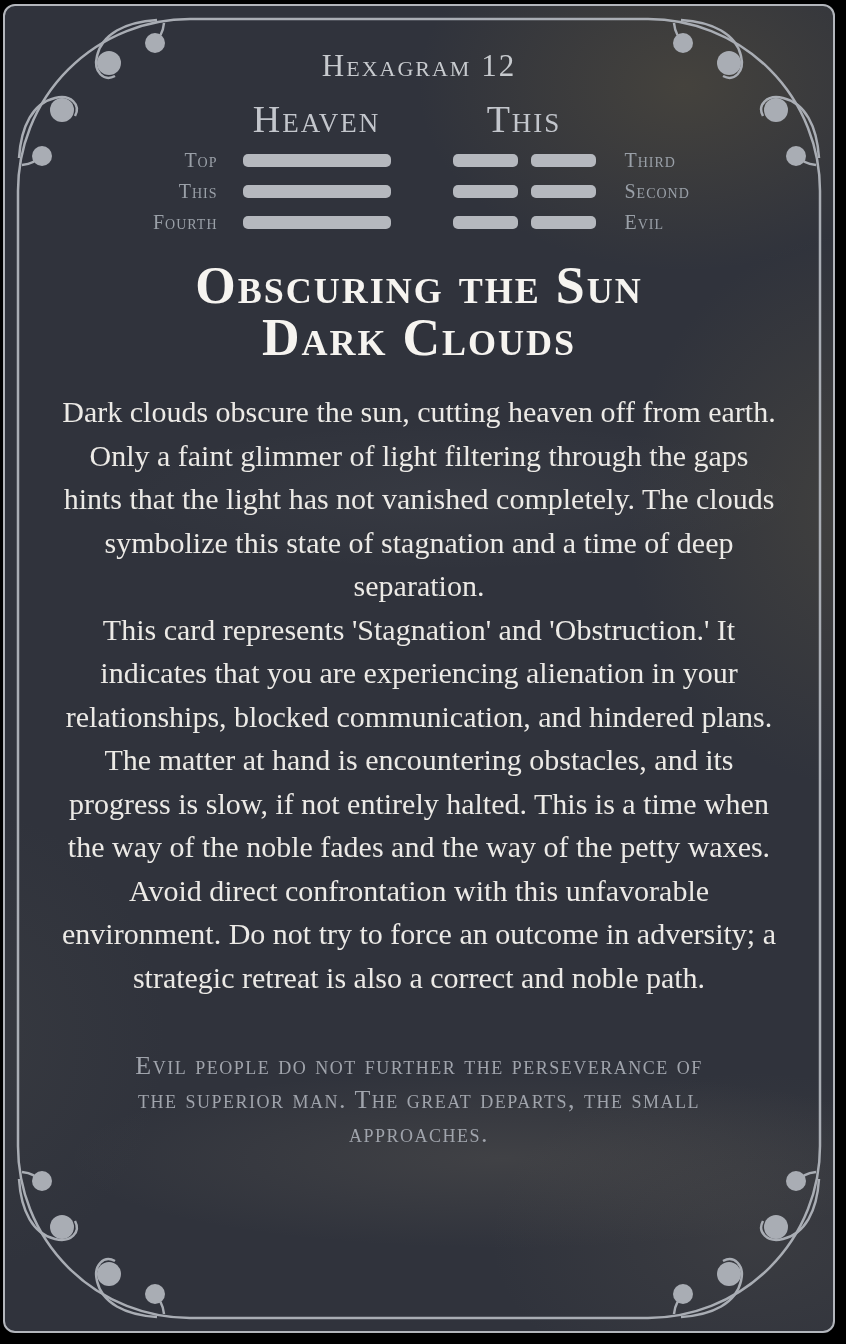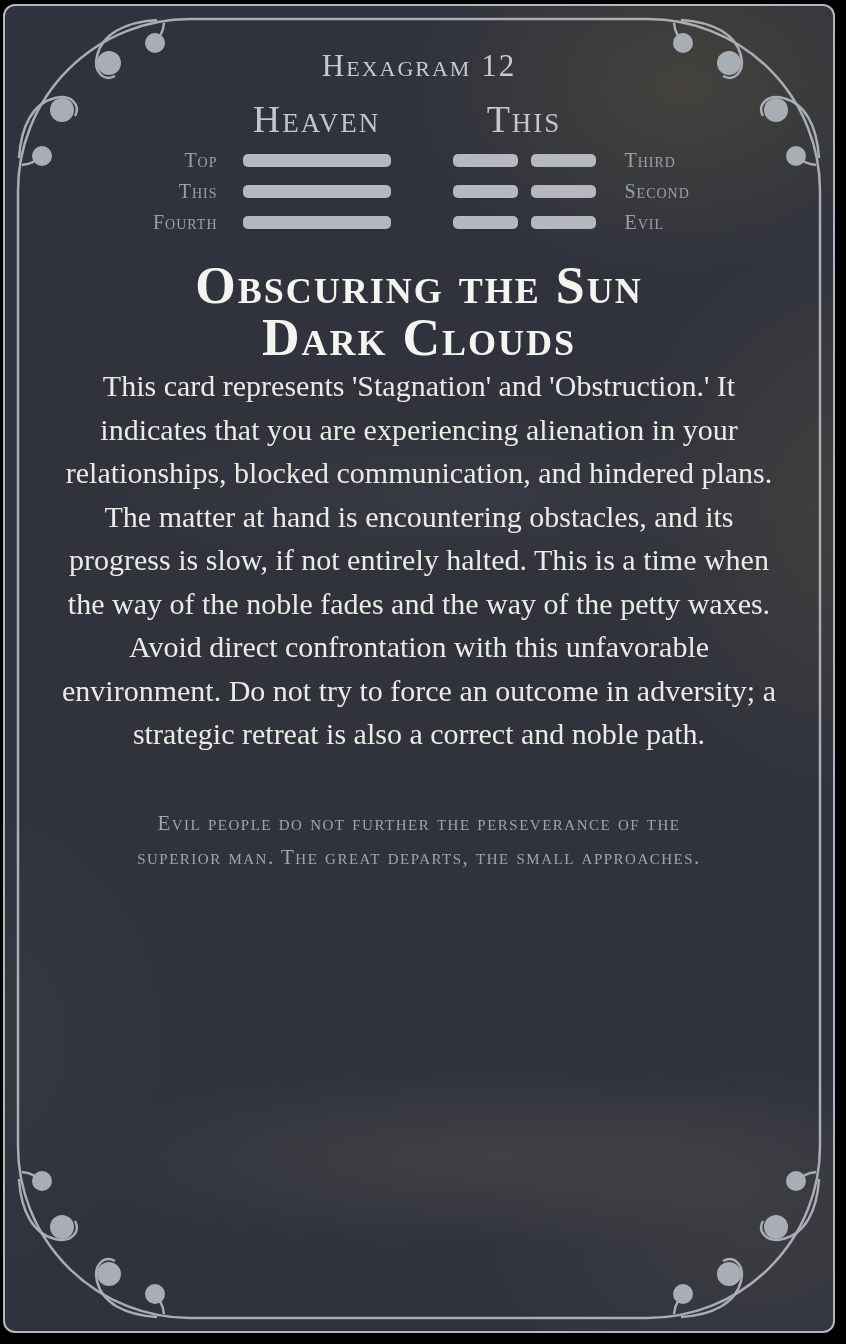--- a/index.html
+++ b/index.html
@@ -115,21 +115,21 @@
     margin: 0;
     font-size: 30px;
     line-height: 43.5px;
     color: #eceae6;
   }
   .body-text p.first { margin-top: 26px; }
   .body-text p + p   { }
   .footer-quote {
     width: 600px;
     margin: 50px auto 0 auto;
-    font-size: 21px;
+    font-size: 26px;
     line-height: 34px;
     font-variant: small-caps;
     letter-spacing: 1.5px;
     color: #a0a4ac;
   }
 </style>
 </head>
 <body>
 
 <div class="card">
@@ -199,19 +199,20 @@
         </div>
       <div class="line-label label-right">Evil</div>
     </div>
 
     <div class="card-title">
       <div>Obscuring the Sun</div>
       <div>Dark Clouds</div>
     </div>
 
     <div class="body-text">
+      <p class="first">Dark clouds obscure the sun, cutting heaven off from earth. Only a faint glimmer of light filtering through the gaps hints that the light has not vanished completely. The clouds symbolize this state of stagnation and a time of deep separation.</p>
       <p>This card represents 'Stagnation' and 'Obstruction.' It indicates that you are experiencing alienation in your relationships, blocked communication, and hindered plans. The matter at hand is encountering obstacles, and its progress is slow, if not entirely halted. This is a time when the way of the noble fades and the way of the petty waxes. Avoid direct confrontation with this unfavorable environment. Do not try to force an outcome in adversity; a strategic retreat is also a correct and noble path.</p>
     </div>
 
     <div class="footer-quote">Evil people do not further the perseverance of the superior man. The great departs, the small approaches.</div>
 
   </div>
 </div>
 
 </body></html>

